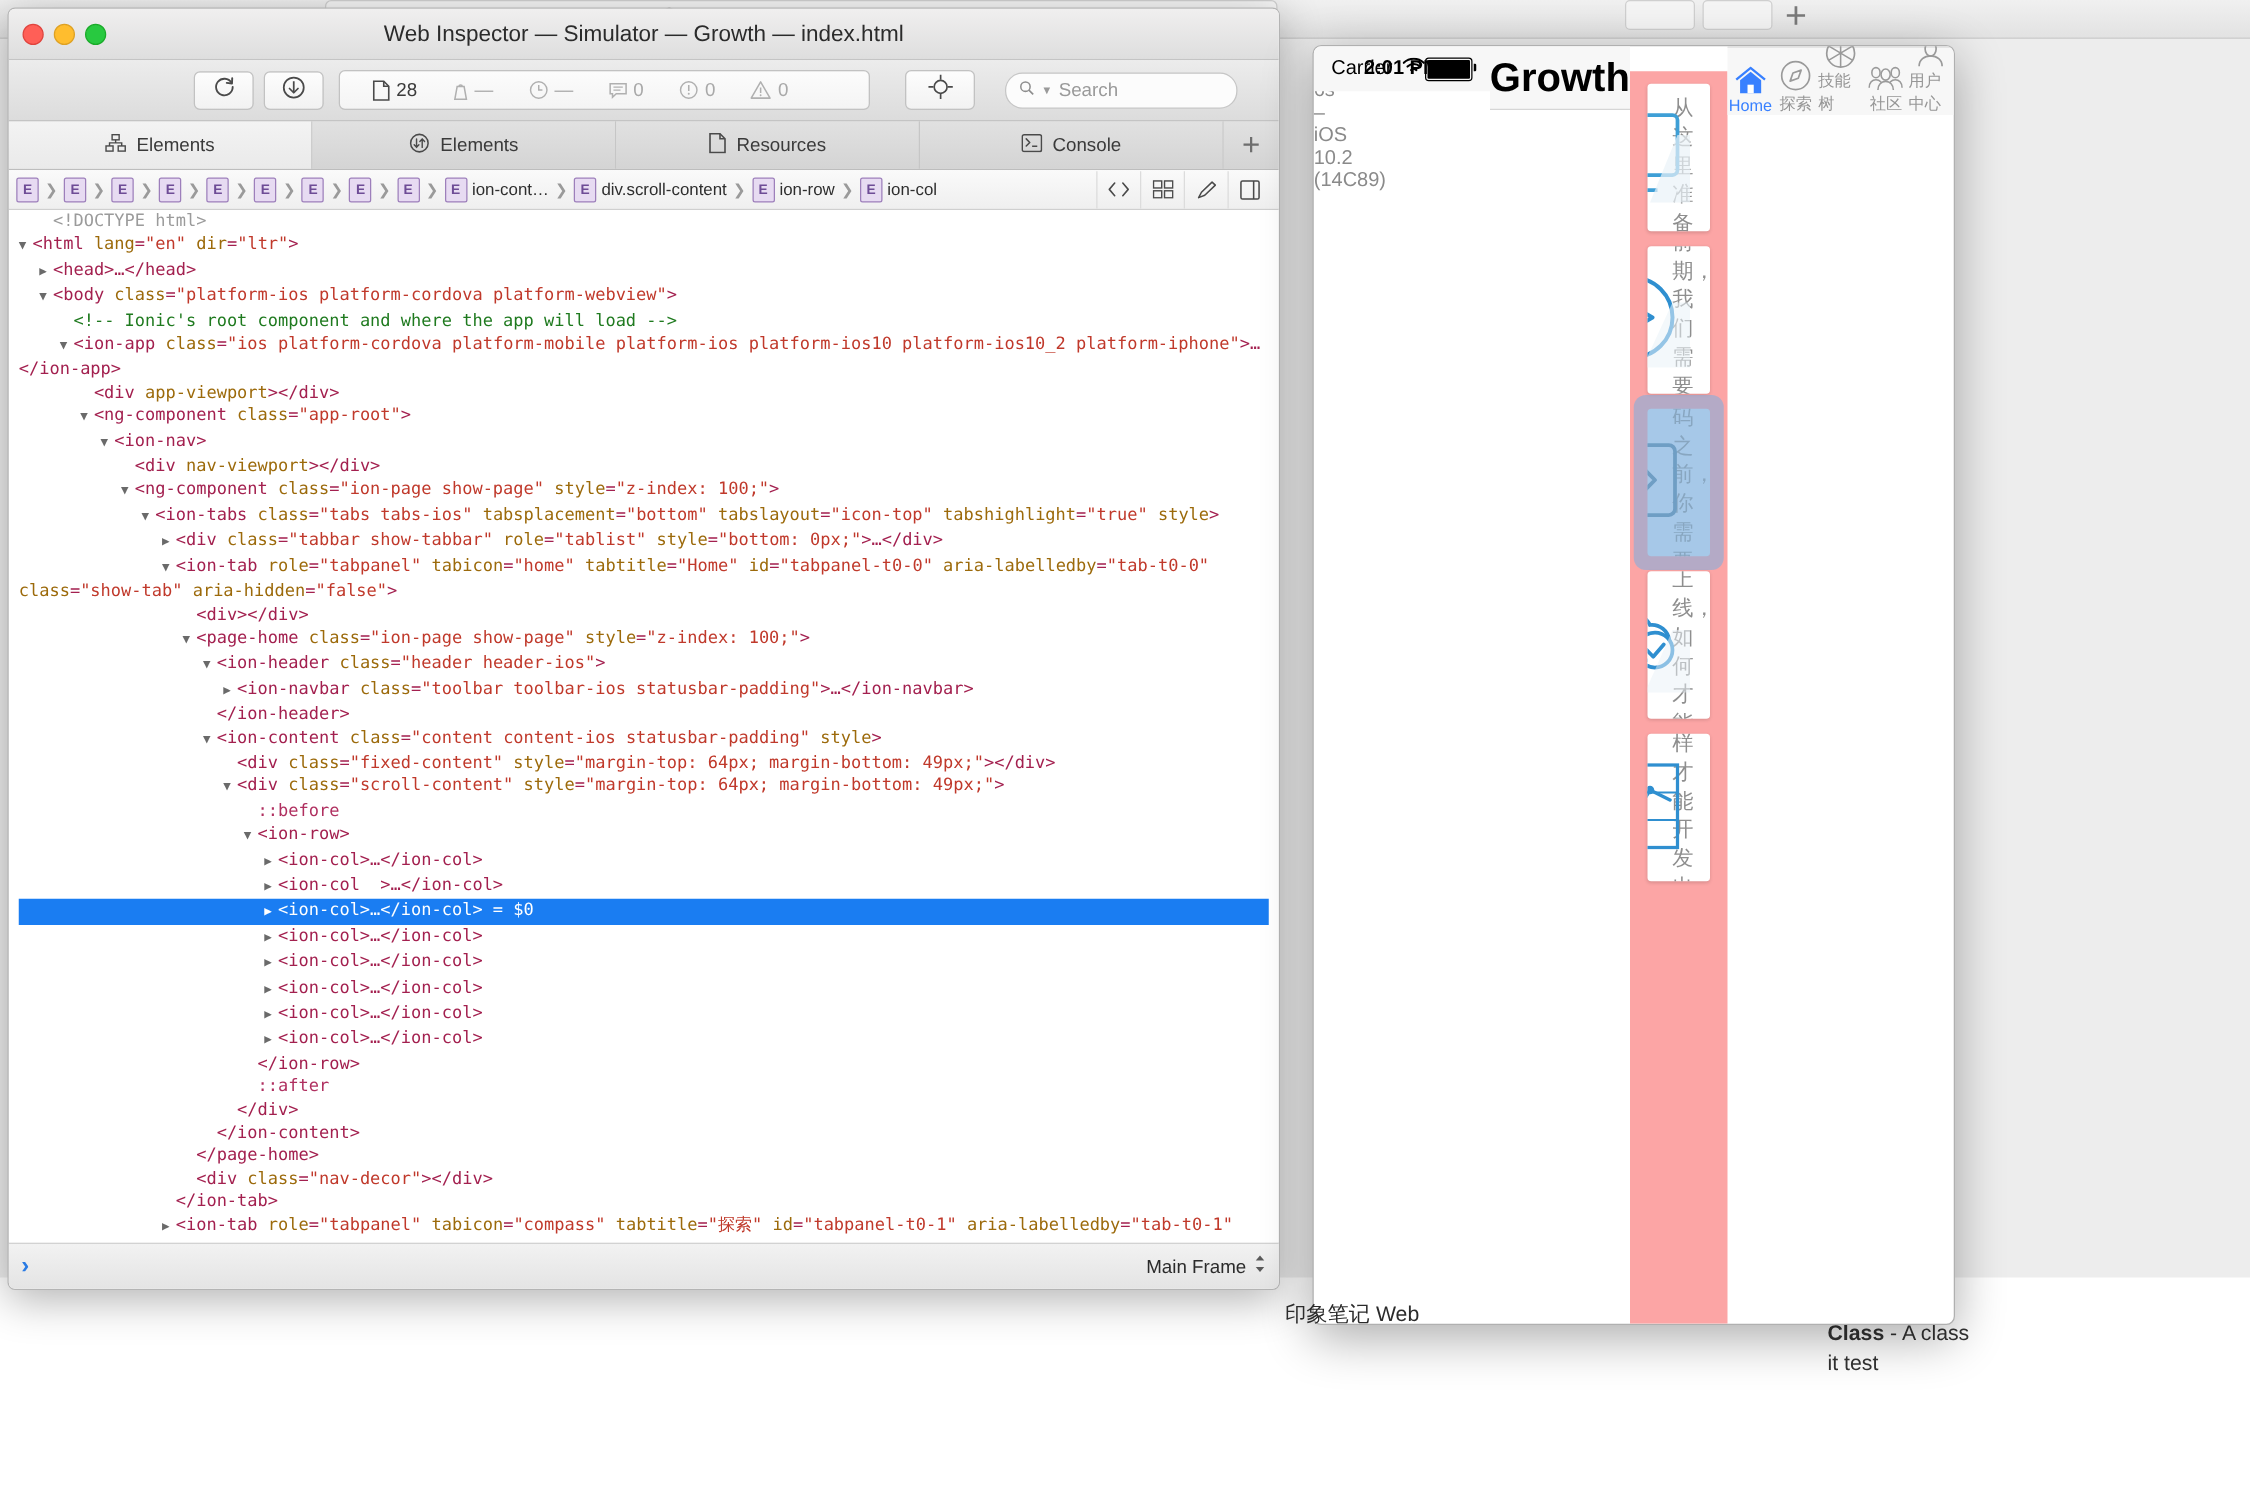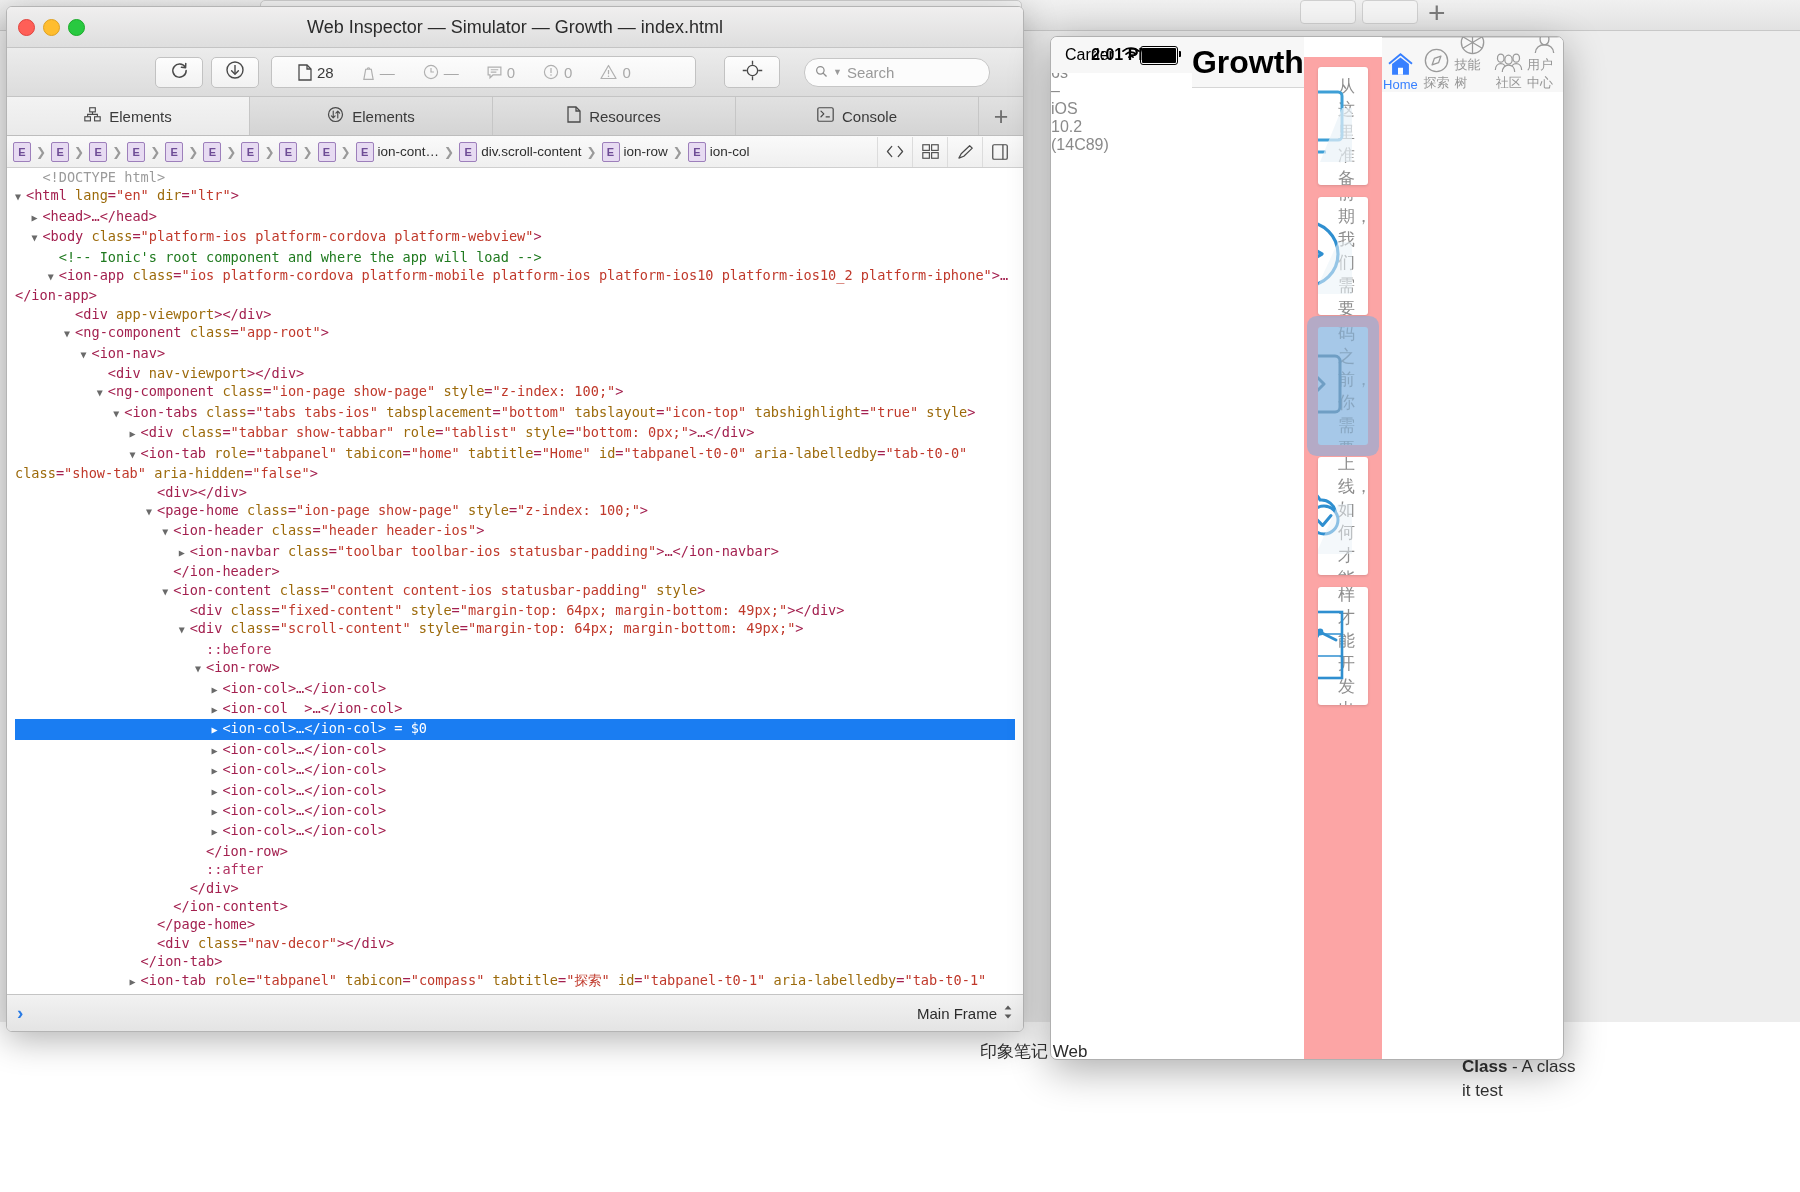--- a/index.html
+++ b/index.html
@@ -812,15 +812,15 @@
           <svg width="23" height="24" viewBox="0 0 24 24">
               <ellipse cx="12" cy="8" rx="4.6" ry="6" fill="none" stroke="#9a9a9a" stroke-width="1.4"></ellipse>
               <path d="M2.4 22.4c0-5.4 4.3-8.6 9.6-8.6s9.6 3.2 9.6 8.6" fill="none" stroke="#9a9a9a" stroke-width="1.4"></path>
             </svg>
         </span>
         <span>用户中心</span>
       </div>
     </div>
   </div>
 
-  <div style="position:absolute;left:980px;top:1040px;font-size:17px;color:#2b2b2b;">印象笔记 Web</div>
+  <div style="position:absolute;left:1028px;top:1040px;font-size:17px;color:#2b2b2b;">印象笔记 Web</div>
 
 </div>
 
 </body></html>

